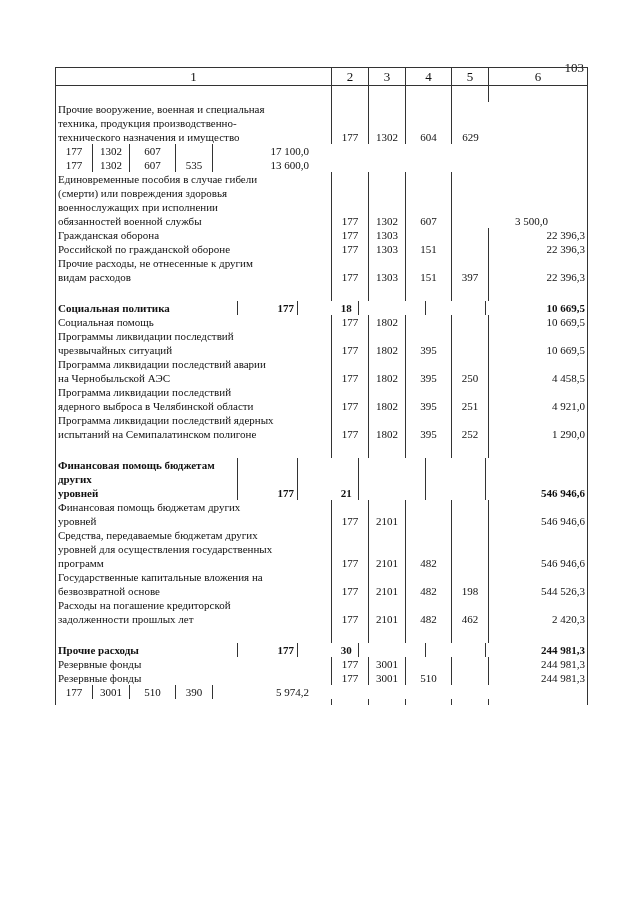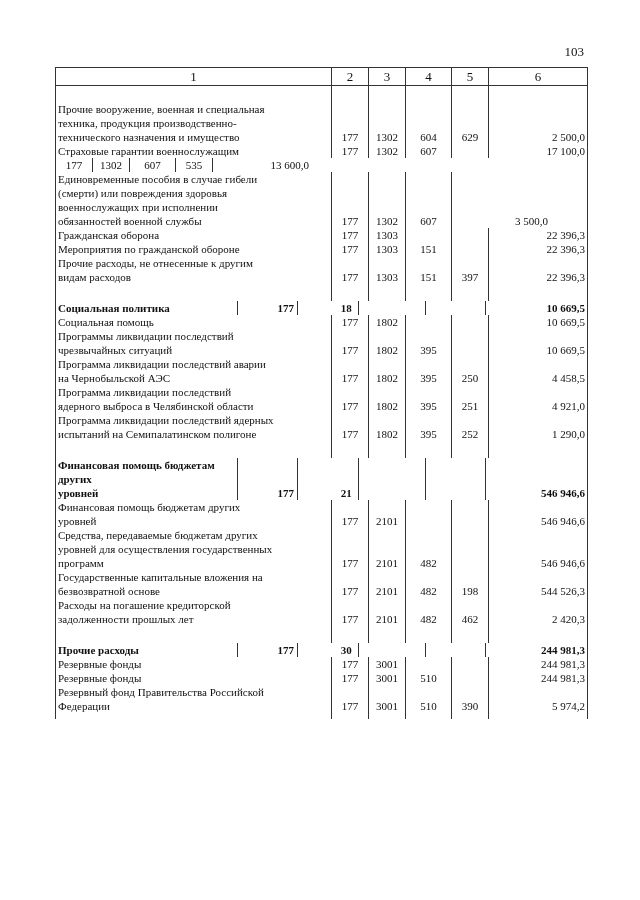--- a/index.html
+++ b/index.html
@@ -2,21 +2,21 @@
 <html><head>
 <meta charset="utf-8">
 <style>
   html, body { margin: 0; padding: 0; background: #ffffff; }
   body {
     width: 640px; height: 900px; position: relative; overflow: hidden;
     font-family: "Liberation Serif", "DejaVu Serif", serif;
     color: #111;
   }
   .page-number {
-    position: absolute; top: 44px; left: 556px; width: 28px;
+    position: absolute; top: 60px; left: 556px; width: 28px;
     font-size: 13px; text-align: right;
   }
   .table {
     position: absolute; left: 55px; top: 67px; width: 531px;
     border-left: 1px solid #333; border-right: 1px solid #333;
   }
   .hdr {
     display: flex; height: 17px; border-top: 1px solid #333; border-bottom: 1px solid #333;
     font-size: 13px; line-height: 17px;
   }
@@ -79,26 +79,22 @@
         </div>
         <div class="c3">
           <span>1302</span>
         </div>
         <div class="c4">
           <span>604</span>
         </div>
         <div class="c5">
           <span>629</span>
         </div>
-        <div class="c6">
-          <span>2 500,0</span>
-        </div>
-      </div>
-      <div class="row">
-        <div class="c1"><span>Страховые гарантии военнослужащим</span></div>
+      </div>
+      <div class="row">
         <div class="c2">
           <span>177</span>
         </div>
         <div class="c3">
           <span>1302</span>
         </div>
         <div class="c4">
           <span>607</span>
         </div>
         <div class="c5">
@@ -155,21 +151,21 @@
           <span></span>
         </div>
         <div class="c5">
           <span></span>
         </div>
         <div class="c6">
           <span>22 396,3</span>
         </div>
       </div>
       <div class="row">
-        <div class="c1"><span>Мероприятия по гражданской обороне</span></div>
+        <div class="c1"><span>Российской по гражданской обороне</span></div>
         <div class="c2">
           <span>177</span>
         </div>
         <div class="c3">
           <span>1303</span>
         </div>
         <div class="c4">
           <span>151</span>
         </div>
         <div class="c5">
@@ -478,22 +474,20 @@
           <span>510</span>
         </div>
         <div class="c5">
           <span></span>
         </div>
         <div class="c6">
           <span>244 981,3</span>
         </div>
       </div>
       <div class="row">
-        <div class="c1"><span>Резервный фонд Правительства Российской
-Федерации</span></div>
         <div class="c2">
           <span>177</span>
         </div>
         <div class="c3">
           <span>3001</span>
         </div>
         <div class="c4">
           <span>510</span>
         </div>
         <div class="c5">

